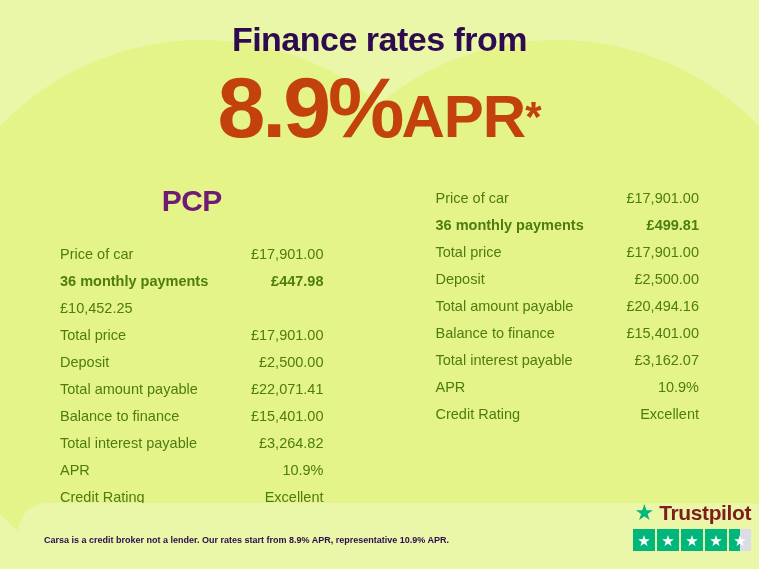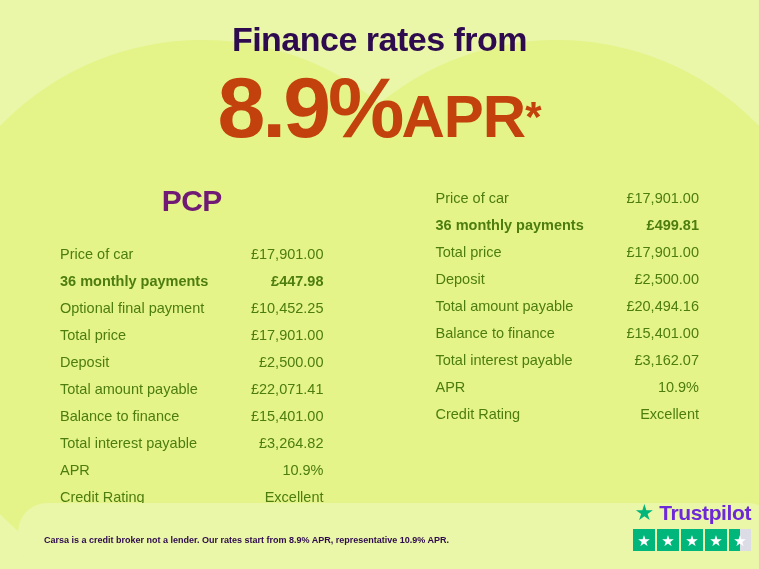--- a/index.html
+++ b/index.html
@@ -134,21 +134,21 @@
     justify-content: flex-end;
     gap: 5px;
     margin-bottom: 4px;
   }
   .tp-star-glyph {
     color: #00b67a;
     font-size: 22px;
     line-height: 1;
   }
   .tp-word {
-    color: #6d28d9;
+    color: #7f1d1d;
     font-size: 21px;
     font-weight: bold;
     letter-spacing: -0.4px;
   }
   .tp-stars {
     display: flex;
     gap: 2px;
     justify-content: flex-end;
   }
   .tp-box {
@@ -189,21 +189,20 @@
 
         <div class="row">
           <span class="label">Price of car</span>
           <span class="value">£17,901.00</span>
         </div>
         <div class="row bold">
           <span class="label">36 monthly payments</span>
           <span class="value">£447.98</span>
         </div>
         <div class="row">
-          <span class="label">Optional final payment</span>
           <span class="value">£10,452.25</span>
         </div>
         <div class="row">
           <span class="label">Total price</span>
           <span class="value">£17,901.00</span>
         </div>
         <div class="row">
           <span class="label">Deposit</span>
           <span class="value">£2,500.00</span>
         </div>

